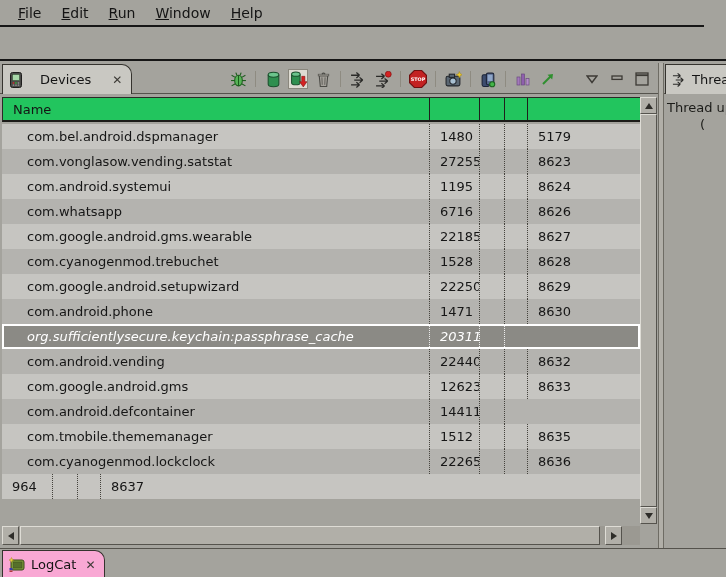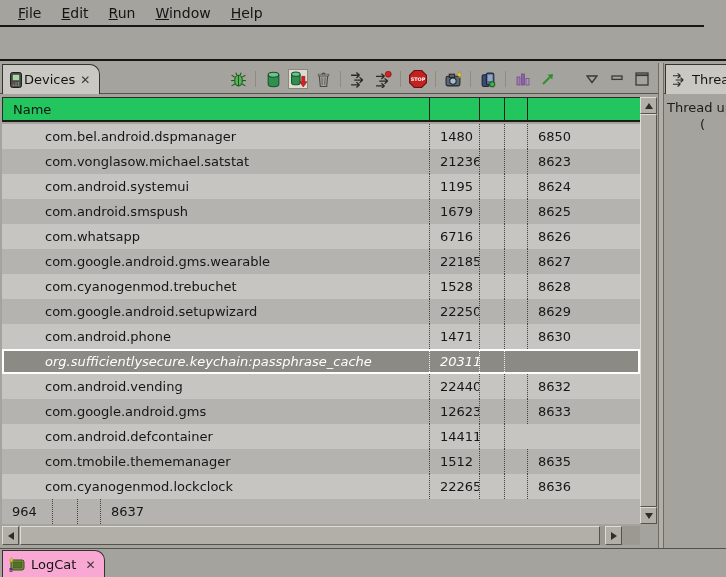--- a/index.html
+++ b/index.html
@@ -17,21 +17,21 @@
   .main-toolbar{position:absolute;left:0;top:29px;width:726px;height:32px;
     border-bottom:2px solid #161616;}
   
   .left-panel{position:absolute;left:0;top:63px;width:658px;height:485px;}
   .sash{position:absolute;left:658px;top:63px;width:6px;height:485px;
     background:#b1afa8;border-left:1px solid #6e6c64;border-right:1px solid #6e6c64;}
   .right-panel{position:absolute;left:664px;top:63px;width:62px;height:485px;overflow:hidden;}
   
   .tabbar{position:absolute;left:0;top:0;width:100%;height:31px;border-bottom:1px solid #55534d;}
   .view-tab{position:absolute;left:2px;top:1px;height:30px;display:flex;align-items:center;
-    gap:2px;padding:0 9px 0 7px;background:#c9c8c2;border:1px solid #35332e;border-bottom:none;
+    gap:18px;padding:0 9px 0 7px;background:#c9c8c2;border:1px solid #35332e;border-bottom:none;
     border-top-right-radius:10px;font-size:13px;white-space:nowrap;}
   .tab-close{font-size:12px;color:#3c3a35;margin-left:3px;cursor:default;}
   
   .view-toolbar{position:absolute;right:6px;top:3px;height:26px;display:flex;align-items:center;gap:5px;}
   .tbtn{width:20px;height:20px;display:flex;align-items:center;justify-content:center;}
   .tbtn.active{background:#dedbd2;border:1px solid #8a877d;}
   .tsep{width:1px;height:16px;background:#8e8b81;margin:0 2px;}
   .tgap{width:14px;}
   
   .table-header{position:absolute;left:2px;top:34px;width:638px;height:25px;
@@ -39,21 +39,21 @@
     border-bottom:2px solid #1b1b18;display:flex;}
   .hcell{height:100%;display:flex;align-items:center;font-size:13px;}
   .hcell + .hcell{border-left:1px solid #1f1f1c;}
   .table-body{position:absolute;left:2px;top:61px;width:638px;}
   .trow{display:flex;height:25px;}
   .trow:nth-child(odd){background:#c6c5c1;}
   .trow:nth-child(even){background:#b4b3af;}
   .cell{height:100%;display:flex;align-items:center;font-size:13px;color:#161616;
     overflow:hidden;white-space:nowrap;}
   .cell + .cell{border-left:1px dotted #45433d;}
-  .c-name{width:427px;padding-left:43px;}
+  .c-name{width:427px;padding-left:25px;}
   .hcell.c-name{padding-left:10px;}
   .c-pid{width:50px;padding-left:10px;}
   .c-3{width:25px;}
   .c-4{width:23px;}
   .c-port{width:113px;padding-left:10px;}
   .trow.selected{background:#8b8a85;color:#fff;box-shadow:inset 0 0 0 2px #ffffff;}
   .trow.selected .cell{color:#ffffff;font-style:italic;}
   .trow.selected .cell + .cell{border-left:1px dotted rgba(255,255,255,.85);}
   
   .vscroll{position:absolute;left:640px;top:34px;width:17px;height:427px;background:#9b9992;}
@@ -247,42 +247,35 @@
     <div class="hcell c-4"></div>
     <div class="hcell c-port"></div>
   </div>
 
   <div class="table-body">
       <div class="trow">
     <div class="cell c-name">com.bel.android.dspmanager</div>
     <div class="cell c-pid">1480</div>
     <div class="cell c-3"></div>
     <div class="cell c-4"></div>
-    <div class="cell c-port">6850</div>
-  </div>
-      <div class="trow">
-    <div class="cell c-name">com.vonglasow.michael.satstat</div>
-    <div class="cell c-pid">21236</div>
+    <div class="cell c-port">5179</div>
+  </div>
+      <div class="trow">
+    <div class="cell c-name">com.vonglasow.vending.satstat</div>
+    <div class="cell c-pid">27255</div>
     <div class="cell c-3"></div>
     <div class="cell c-4"></div>
     <div class="cell c-port">8623</div>
   </div>
       <div class="trow">
     <div class="cell c-name">com.android.systemui</div>
     <div class="cell c-pid">1195</div>
     <div class="cell c-3"></div>
     <div class="cell c-4"></div>
     <div class="cell c-port">8624</div>
-  </div>
-      <div class="trow">
-    <div class="cell c-name">com.android.smspush</div>
-    <div class="cell c-pid">1679</div>
-    <div class="cell c-3"></div>
-    <div class="cell c-4"></div>
-    <div class="cell c-port">8625</div>
   </div>
       <div class="trow">
     <div class="cell c-name">com.whatsapp</div>
     <div class="cell c-pid">6716</div>
     <div class="cell c-3"></div>
     <div class="cell c-4"></div>
     <div class="cell c-port">8626</div>
   </div>
       <div class="trow">
     <div class="cell c-name">com.google.android.gms.wearable</div>

